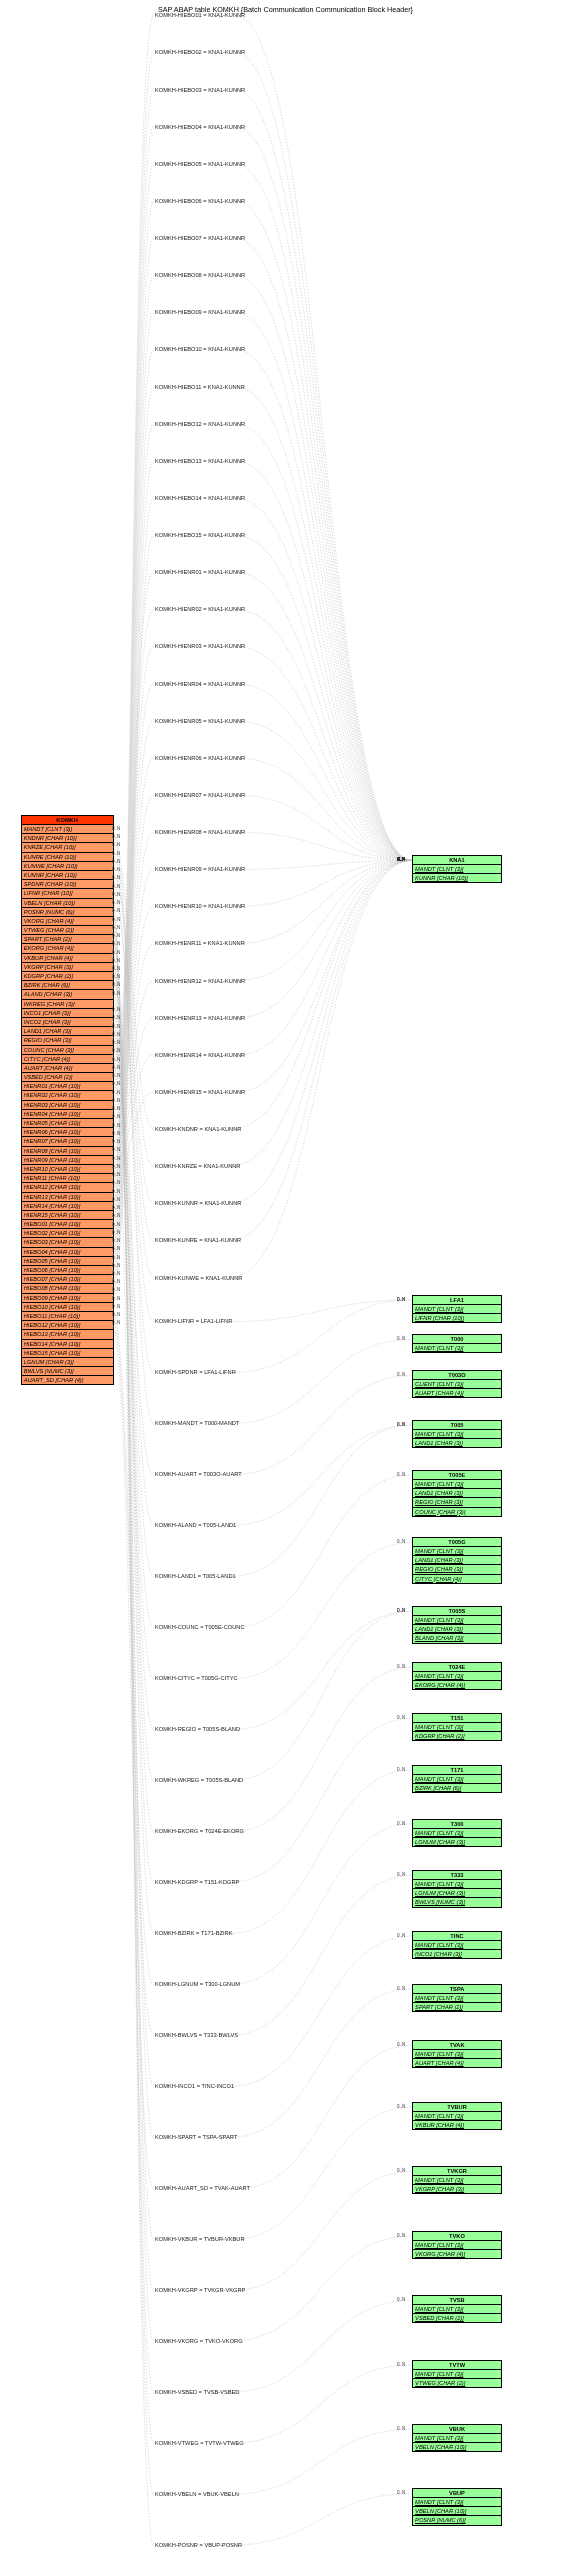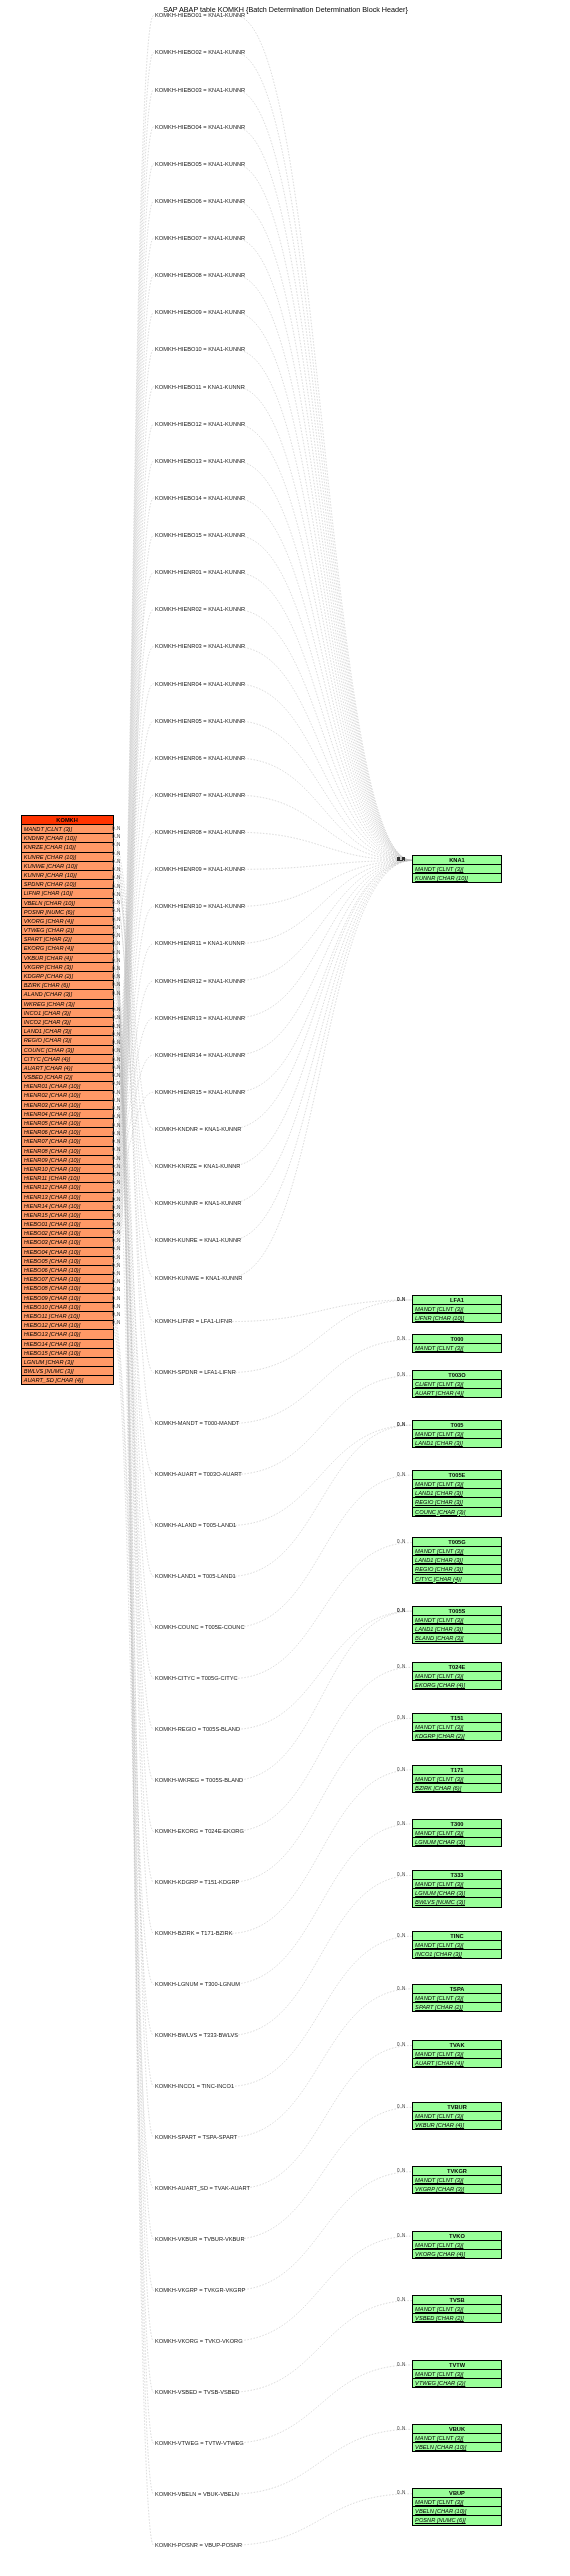--- a/index.html
+++ b/index.html
@@ -85,21 +85,21 @@
     left: 0; top: 0;
     width: 571px;
     height: 2705px;
     pointer-events: none;
   }
 </style>
 </head>
 <body>
 
 <div class="container" id="root">
-  <div class="title">SAP ABAP table KOMKH {Batch Determination Determination Block Header}</div>
+  <div class="title">SAP ABAP table KOMKH {Batch Communication Communication Block Header}</div>
 
   <div class="entity komkh">
     <div class="header">KOMKH</div>
     <div id="komkh-rows">
         <div class="row">MANDT [CLNT (3)]</div>
         <div class="row">KNDNR [CHAR (10)]</div>
         <div class="row">KNRZE [CHAR (10)]</div>
         <div class="row">KUNRE [CHAR (10)]</div>
         <div class="row">KUNWE [CHAR (10)]</div>
         <div class="row">KUNNR [CHAR (10)]</div>

